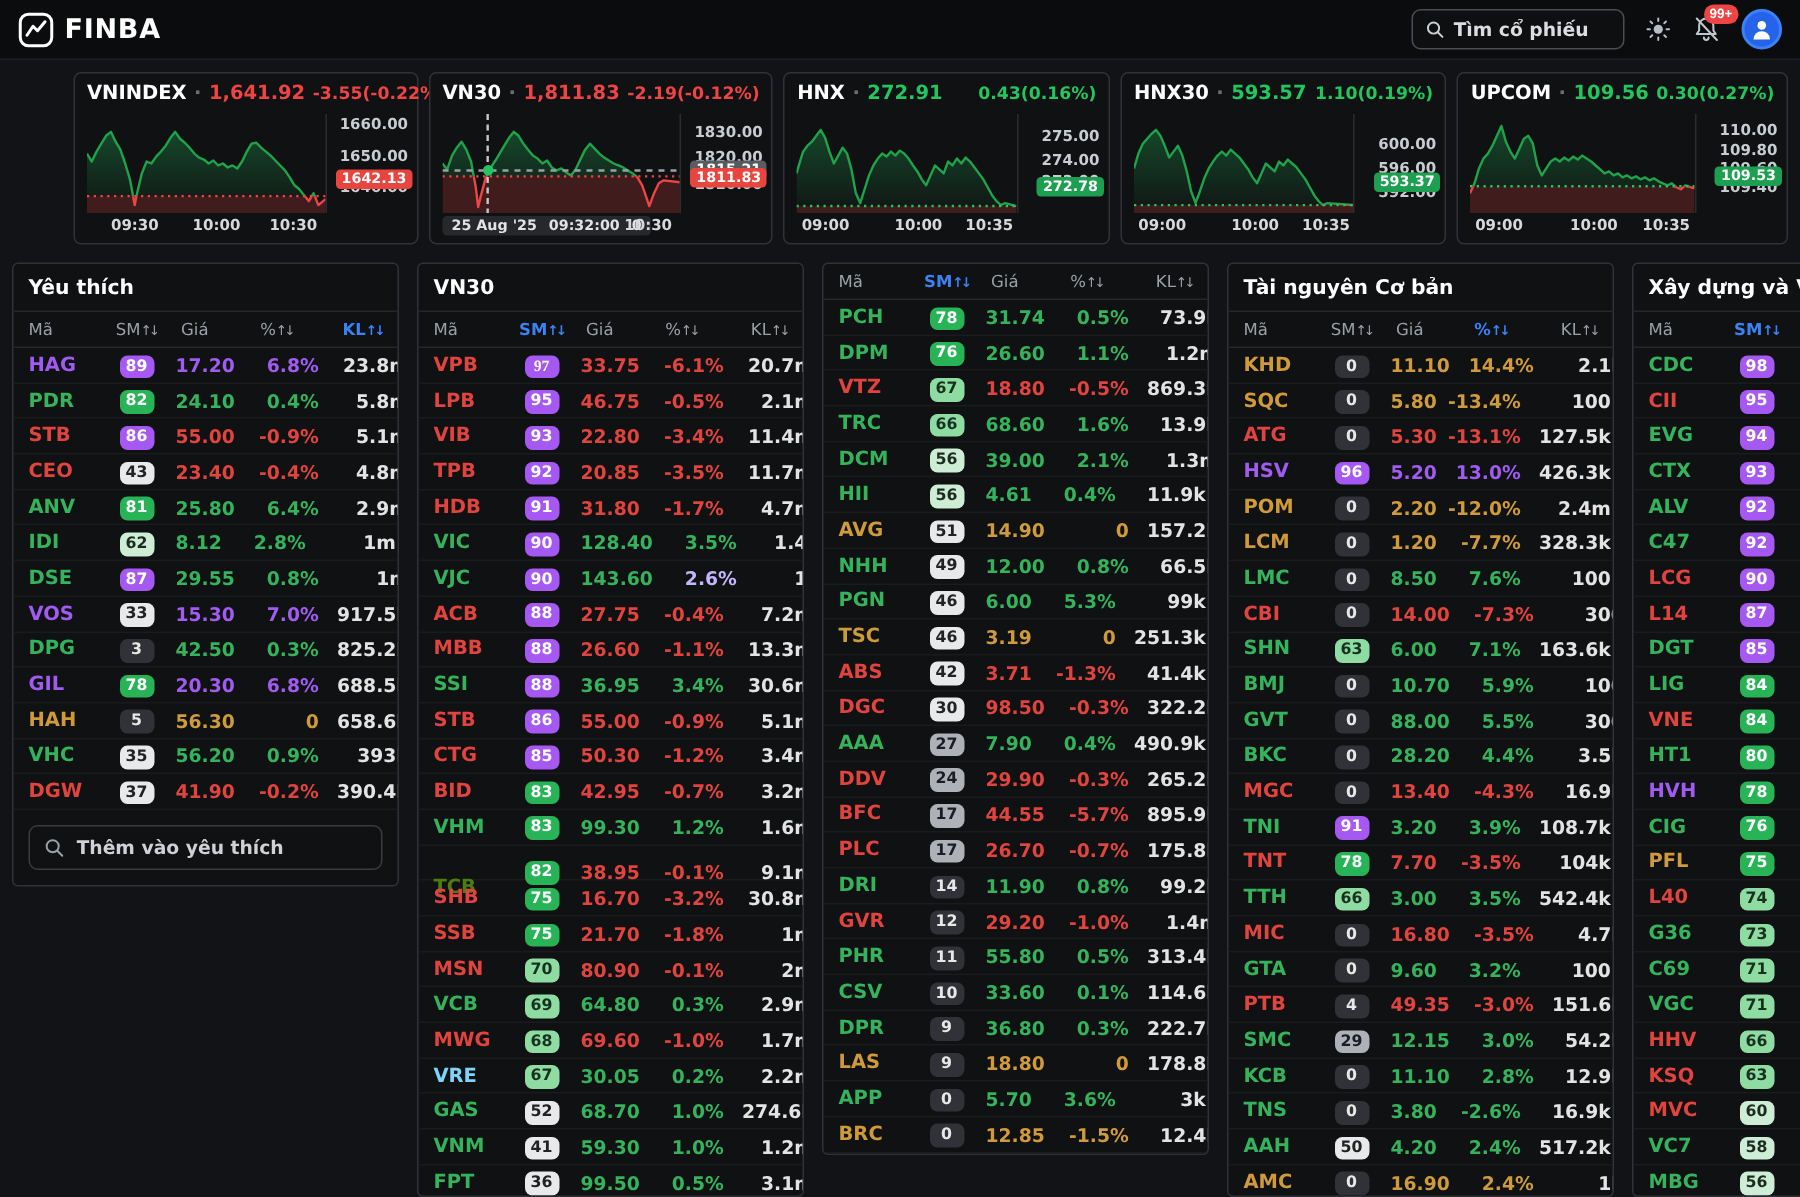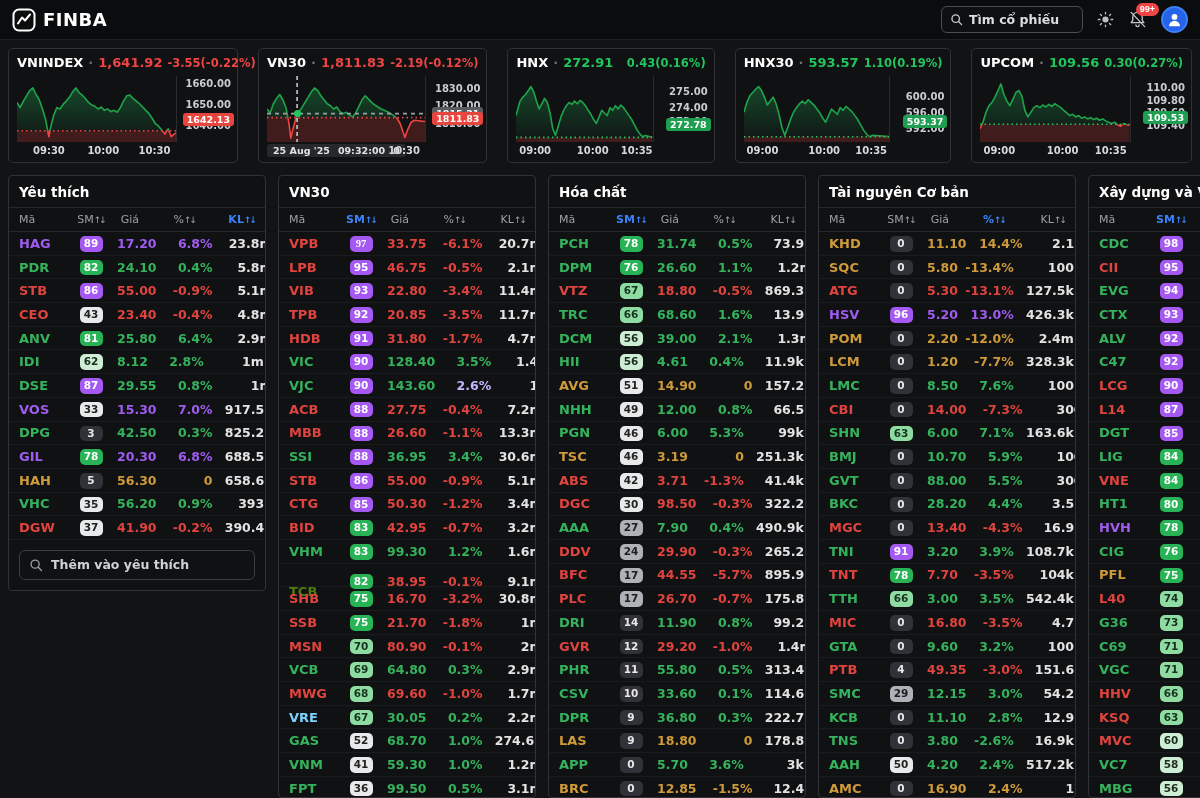--- a/index.html
+++ b/index.html
@@ -20,21 +20,21 @@
   .search-box input { background:transparent; border:none; outline:none; color:#e8e8e8;
     font-size:12.5px; font-weight:600; width:100%; font-family:inherit; }
   .search-box input::placeholder { color:#dcdde0; }
   .icon-btn { background:none; border:none; cursor:pointer; position:relative; display:flex; align-items:center; }
   .nbadge { position:absolute; top:-7px; right:-12px; background:#ef4444; color:#fff;
     font-size:9px; font-weight:700; border-radius:8px; padding:1px 4px; line-height:1.2; }
   .avatar { width:27px; height:27px; border-radius:50%; background:#2563eb; border:2px solid #3b82f6;
     display:flex; align-items:center; justify-content:center; cursor:pointer; }
 
   
-  #cards { display:flex; gap:20px; padding:8px 8px 0 8px; }
+  #cards { display:flex; gap:7px; padding:8px 8px 0 8px;margin-left:41px; }
   .card { width:230px; height:115px; background:#101113; border:1px solid #303237;
     border-radius:5px; position:relative; padding:6px 8px; cursor:crosshair; }
   .card-head { display:flex; align-items:baseline; gap:5px; font-size:13px; }
   .idx-name { font-weight:800; color:#fff; }
   .idx-dot { color:#6b6f76; font-weight:700; }
   .idx-val { font-weight:800; }
   .idx-chg { margin-left:auto; font-size:11.5px; font-weight:700; }
   .plot { position:absolute; left:8px; top:27px; right:60px; bottom:20px; border-right:1px solid #2a2c30; }
   .plot svg { width:100%; height:100%; display:block; }
   .yaxis { position:absolute; top:27px; right:2px; bottom:20px; width:56px; }
@@ -628,21 +628,20 @@
       </div>
       <div class="tr">
         <div class="td-t" style="color: rgb(53, 179, 92);">FPT</div>
         <div class="td-sm"><span class="badge" style="background: rgb(232, 233, 234); color: rgb(34, 34, 34);">36</span></div>
         <div class="td-p" style="color: rgb(53, 179, 92);">99.50</div>
         <div class="td-c" style="color: rgb(53, 179, 92);">0.5%</div>
         <div class="td-v">3.1m</div>
       </div>
     </section>
     <section class="tbl">
-      <div class="tbl-title">Hóa chất</div>
       <div class="thead">
         <div class="th">Mã</div>
         <div class="th active">SM<span class="arr">↑↓</span></div>
         <div class="th">Giá</div>
         <div class="th">%<span class="arr">↑↓</span></div>
         <div class="th">KL<span class="arr">↑↓</span></div>
       </div>
       <div class="tr">
         <div class="td-t" style="color: rgb(53, 179, 92);">PCH</div>
         <div class="td-sm"><span class="badge" style="background: rgb(39, 179, 86); color: rgb(255, 255, 255);">78</span></div>

